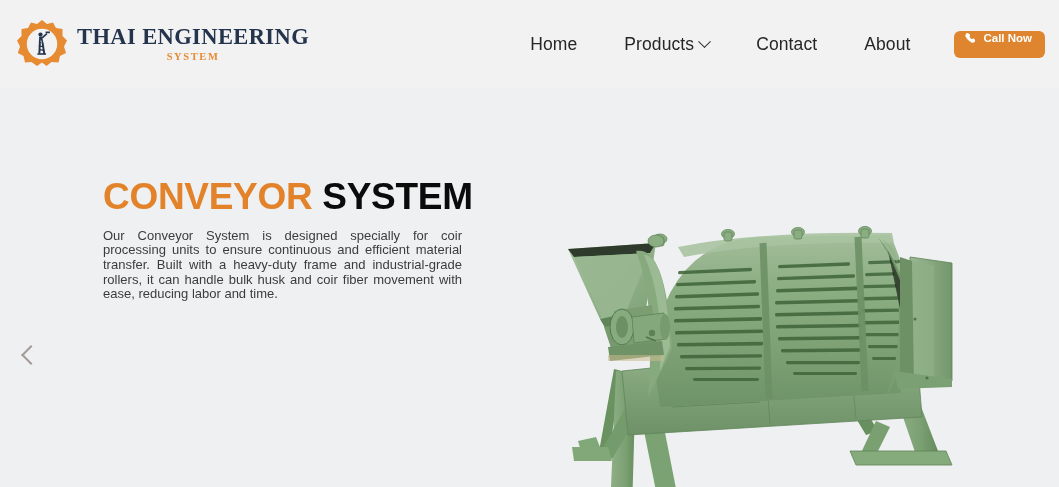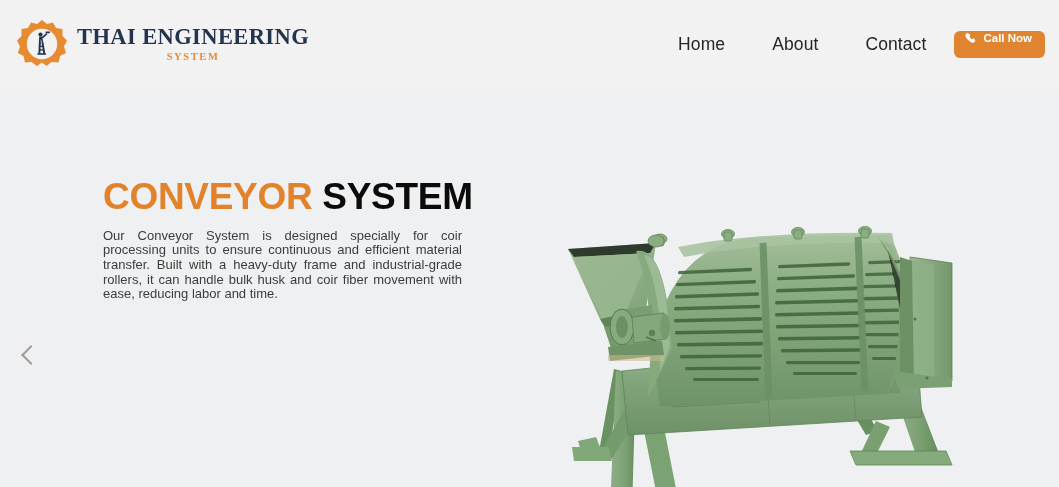--- a/index.html
+++ b/index.html
@@ -80,21 +80,21 @@
     letter-spacing: 0.1px;
   }
   .chev-down {
     display: inline-block;
     width: 9px; height: 9px;
     border-right: 1.6px solid #333;
     border-bottom: 1.6px solid #333;
     transform: rotate(45deg) translate(-2px,-2px);
   }
   .call-btn {
-    margin-left: 4px;
+    margin-left: 20px;
     background: #e0852f;
     color: #ffffff;
     border: none;
     border-radius: 6px;
     height: 27px;
     padding: 0 13px 12px 10px;
     display: flex;
     align-items: center;
     gap: 6px;
     font-size: 11.5px;
@@ -204,24 +204,28 @@
         <span class="brand-title">THAI ENGINEERING</span>
         <span class="brand-sub">SYSTEM</span>
       </span>
     </div>
 
     <nav class="nav">
       <div class="nav-item">
         <span>Home</span>
       </div>
       <div class="nav-item">
-        <span>About</span>
+        <span>Products</span>
+        <span class="chev-down"></span>
       </div>
       <div class="nav-item">
         <span>Contact</span>
+      </div>
+      <div class="nav-item">
+        <span>About</span>
       </div>
       <button class="call-btn">
         <svg class="phone-ico" viewBox="0 0 16 16">
           <path fill="#ffffff" d="M4.3 1.2c-.5-.2-1 0-1.3.4L2 3c-.4.5-.5 1.1-.3 1.7.6 1.9 1.8 3.7 3.3 5.2 1.5 1.5 3.3 2.7 5.2 3.3.6.2 1.2.1 1.7-.3l1.4-1c.4-.3.6-.9.4-1.3l-.9-2c-.2-.5-.8-.7-1.3-.5l-1.7.6c-.3.1-.6 0-.8-.2-.7-.6-1.3-1.2-1.9-1.9-.2-.2-.3-.5-.2-.8l.6-1.7c.2-.5 0-1.1-.5-1.3z"></path>
         </svg>
         <span>Call Now</span>
       </button>
     </nav>
   </header>
 

